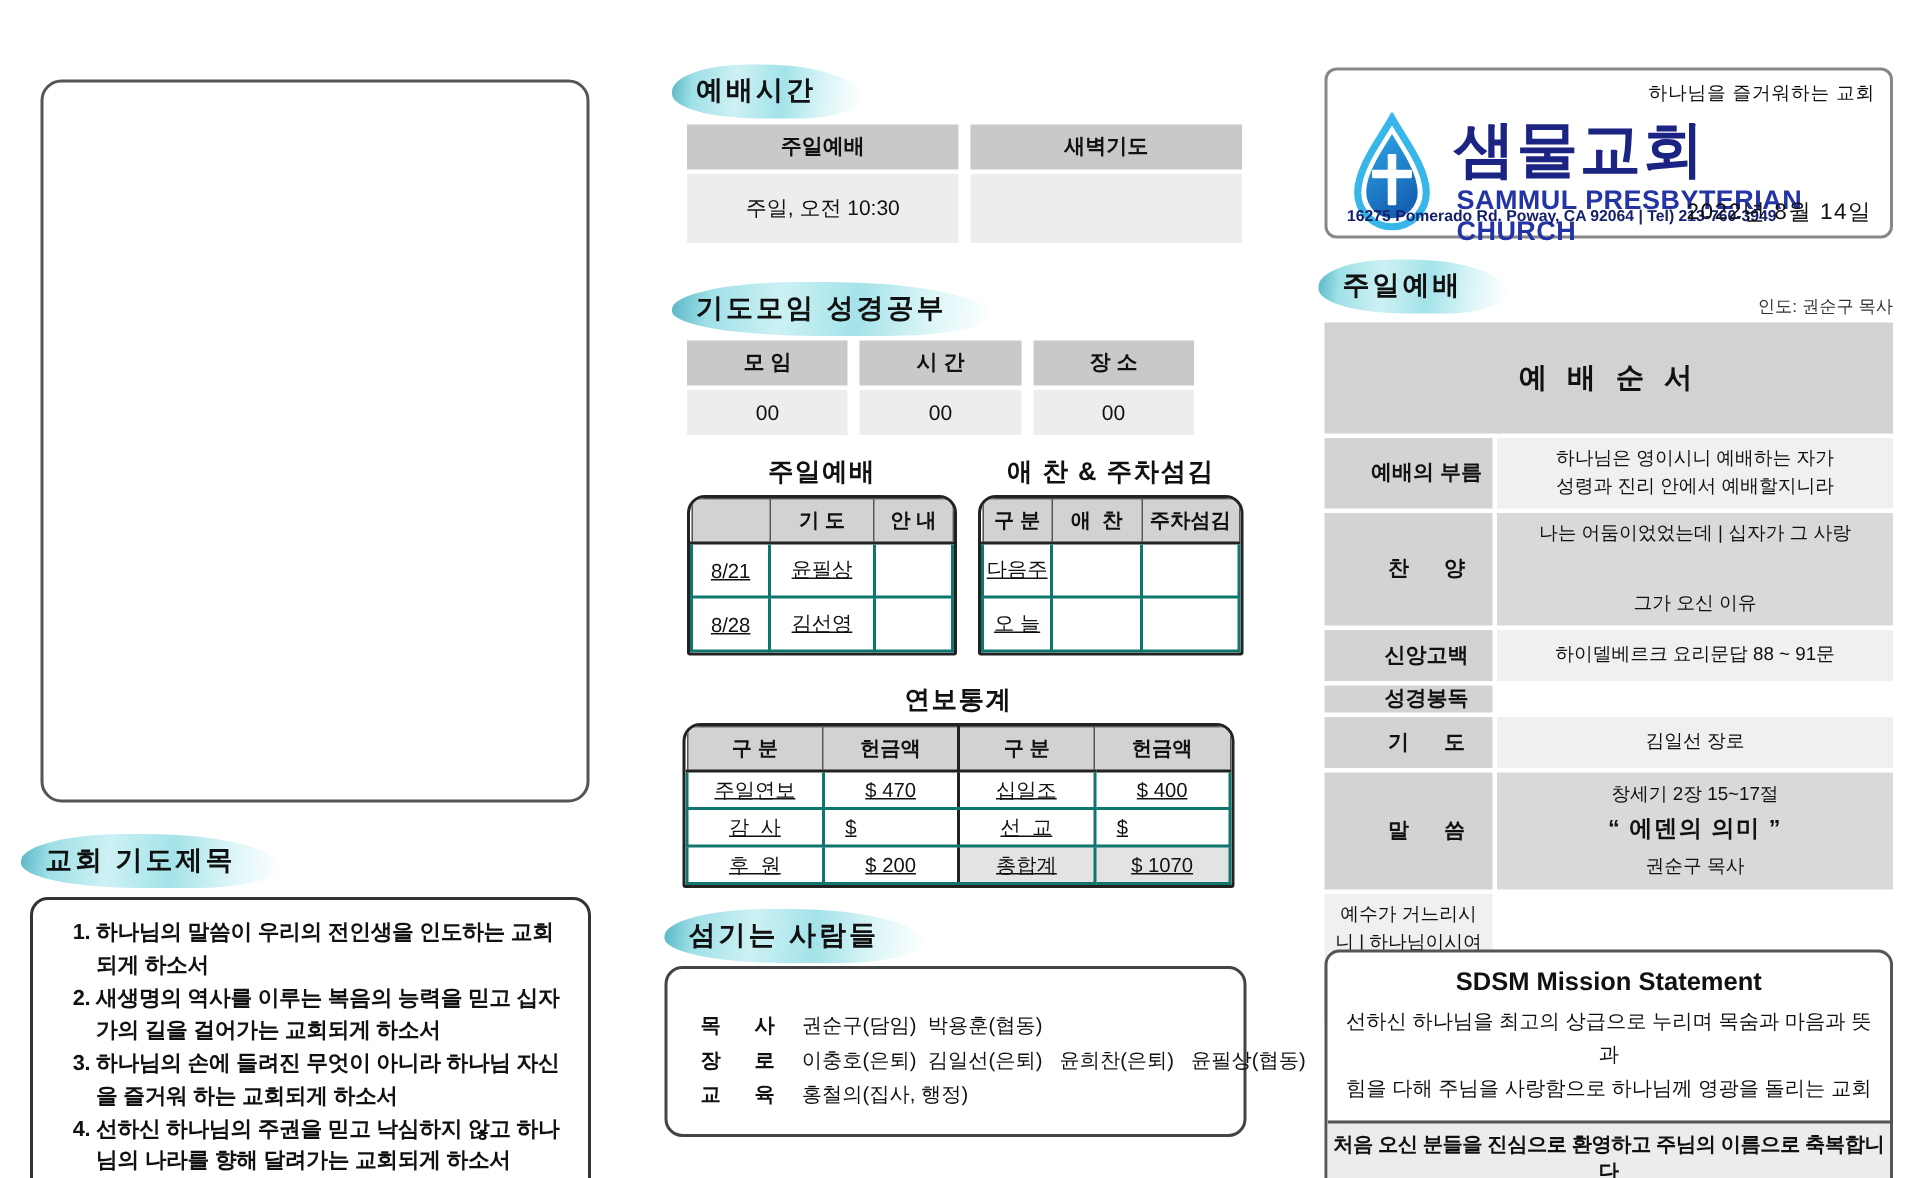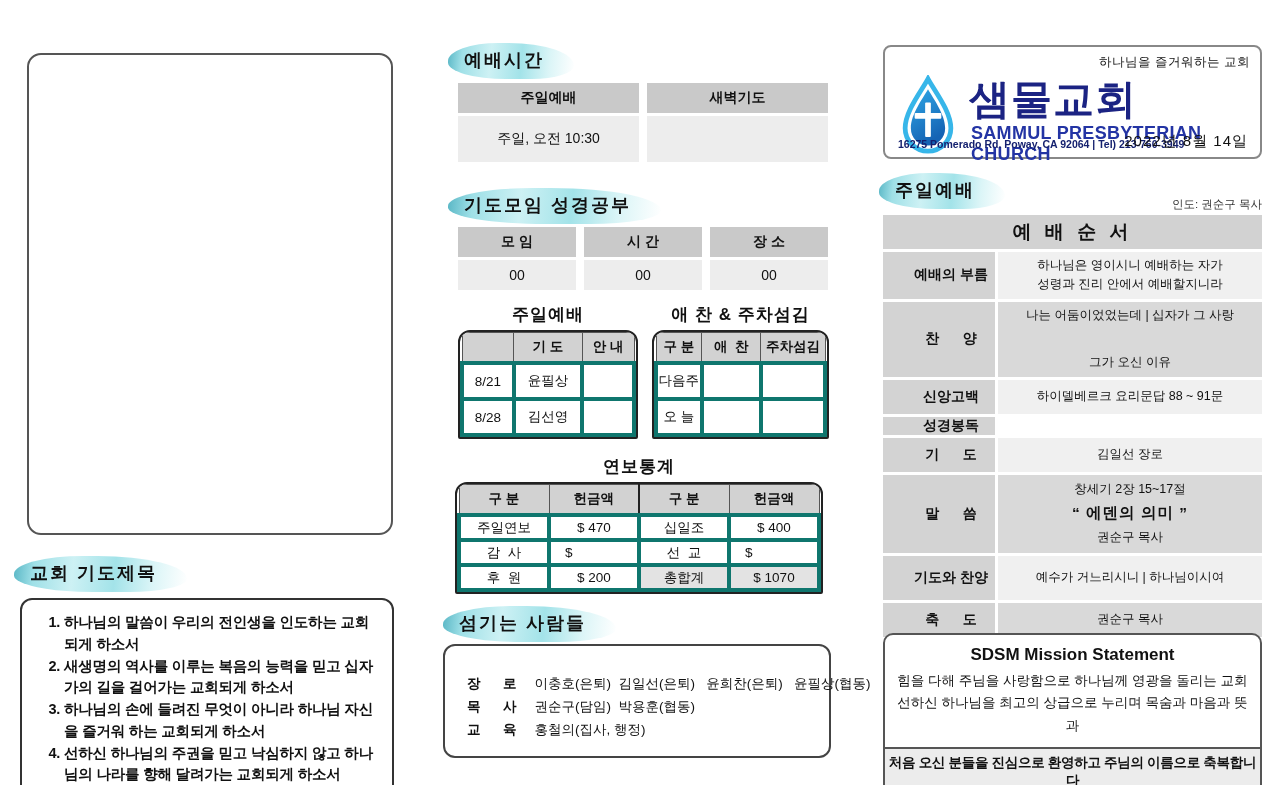--- a/index.html
+++ b/index.html
@@ -18,21 +18,21 @@
   .gap-table th { background:#c9c9c9; font-weight:bold; font-size:14px; padding:6px 2px; text-align:center; }
   .gap-table td { background:#ededed; font-size:14px; text-align:center; }
   .tall td { height:46px;margin-top:34px; }
   .short td { height:30px; }
 
   
   .boxwrap { border:2px solid #222; border-radius:12px 12px 2px 2px; overflow:hidden; background:#fff; }
   .boxwrap table { width:100%; border-collapse:collapse; }
   .boxwrap th { background:#d2d2d2; font-weight:bold; font-size:13.5px; padding:5px 2px;
     border:1px solid #555; border-bottom:2px solid #222; white-space:pre; }
-  .boxwrap td { background:#fff; font-size:13.5px; text-align:center; border:4px solid #0f766e; height:36px; white-space:pre; }
+  .boxwrap td { background:#fff; font-size:13.5px; text-align:center; border:2px solid #0f766e; height:36px; white-space:pre;text-decoration:underline; }
   .off td { height:25px; }
   .off .shade { background:#e3e3e3; }
   .div-r { border-right:2px solid #222 !important; }
 
   .tbl-title { text-align:center; font-weight:bold; font-size:17px; letter-spacing:1px; margin-bottom:4px; }
 
   
   .outline { border:2px solid #555; border-radius:14px; background:#fff; }
 
   
@@ -52,21 +52,21 @@
   .logo { position:absolute; left:14px; top:28px; }
   .chname { position:absolute; left:84px; top:32px; font-size:41px; font-weight:900;
     color:#1b2383; letter-spacing:1px; line-height:1; }
   .chname-en { position:absolute; left:86px; top:76px; font-size:18px; font-weight:bold; color:#2334a4; letter-spacing:0.3px; }
   .address { position:absolute; left:13px; bottom:7px; font-size:10.5px; font-weight:bold; color:#14206e; }
   .issue-date { position:absolute; right:12px; bottom:6px; font-size:15px; color:#111; letter-spacing:1px; }
 
   
   .leader-line { font-size:11.5px; color:#333; text-align:right; }
   .order-title { background:#d2d2d2; text-align:center; font-weight:bold; font-size:19px;
-    letter-spacing:4px; padding:4px 0; margin-bottom:3px; }
+    letter-spacing:4px; padding:24px 0; margin-bottom:3px; }
   .svc-row { display:grid; grid-template-columns:112px 1fr; gap:3px; margin-bottom:3px; }
   .svc-label { background:#d3d3d3; display:flex; align-items:center; justify-content:center;
     font-weight:bold; font-size:14px; white-space:pre;padding-left:24px; }
   .svc-value { background:#f0f0f0; display:flex; flex-direction:column; align-items:center;
     justify-content:center; font-size:12.5px; line-height:1.55; padding:4px 6px; text-align:center; }
   .svc-row.shade .svc-value { background:#d9d9d9; }
   .h46 .svc-value { min-height:46px; } .h48 .svc-value { min-height:48px;gap:28px; }
   .h34 .svc-value { min-height:34px; } .h78 .svc-value { min-height:78px; }
   .h44 .svc-value { min-height:44px; }
   .sermon-title { font-weight:bold; font-size:15.5px; letter-spacing:1px; margin:2px 0; }
@@ -110,21 +110,21 @@
       <td>주일, 오전 10:30</td>
       <td></td>
     </tr>
   </tbody>
     </table>
 </div>
 
 <div class="abs" style="left:448px; top:188px;">
   <span class="brush">기도모임 성경공부</span>
 </div>
-<div class="abs" style="left:458px; top:224px; width:370px;">
+<div class="abs" style="left:458px; top:224px; width:338px;">
   <table class="gap-table short">
     <tbody>
         <tr>
       <th style="width:33%">모  임</th>
       <th style="width:33%">시  간</th>
       <th style="width:33%">장  소</th>
     </tr>
     <tr>
       <td>00</td>
       <td>00</td>
@@ -217,26 +217,26 @@
       </table>
   </div>
 </div>
 
 <div class="abs" style="left:443px; top:606px;">
   <span class="brush">섬기는 사람들</span>
 </div>
 <div class="abs srv-box" style="left:443px; top:644px; width:388px; min-height:98px;">
   <div style="height:8px;"></div>
   <div class="srv-row">
+    <span class="srv-role">목      사</span>
+    <span class="srv-names">권순구(담임)  박용훈(협동)</span>
+  </div>
+  <div class="srv-row">
     <span class="srv-role">장      로</span>
     <span class="srv-names">이충호(은퇴)  김일선(은퇴)   윤희찬(은퇴)   윤필상(협동)</span>
-  </div>
-  <div class="srv-row">
-    <span class="srv-role">목      사</span>
-    <span class="srv-names">권순구(담임)  박용훈(협동)</span>
   </div>
   <div class="srv-row">
     <span class="srv-role">교      육</span>
     <span class="srv-names">홍철의(집사, 행정)</span>
   </div>
 </div>
 
 <div class="abs masthead" style="left:883px; top:45px;">
   <div class="tagline">하나님을 즐거워하는 교회</div>
   <div class="logo">
@@ -304,34 +304,33 @@
   <div class="svc-row shade h78">
     <div class="svc-label">말      씀</div>
     <div class="svc-value">
       <div>창세기 2장 15~17절</div>
       <div class="sermon-title">“ 에덴의 의미 ”</div>
       <div>권순구 목사</div>
     </div>
   </div>
 
   <div class="svc-row h44">
-    <div class="svc-label">기도와 찬양</div>
     <div class="svc-value">
       <div>예수가 거느리시니 | 하나님이시여</div>
     </div>
   </div>
 
   <div class="svc-row shade h34">
     <div class="svc-label">축      도</div>
     <div class="svc-value">
       <div>권순구 목사</div>
     </div>
   </div>
 </div>
 
 <div class="abs mission" style="left:883px; top:633px; width:379px;">
   <div class="mission-title">SDSM Mission Statement</div>
   <div class="mission-body">
+    <div>선하신 하나님을 최고의 상급으로 누리며 목숨과 마음과 뜻과</div>
     <div>힘을 다해 주님을 사랑함으로 하나님께 영광을 돌리는 교회</div>
-    <div>선하신 하나님을 최고의 상급으로 누리며 목숨과 마음과 뜻과</div>
   </div>
   <div class="mission-footer">처음 오신 분들을 진심으로 환영하고 주님의 이름으로 축복합니다</div>
 </div>
 
 </body></html>

